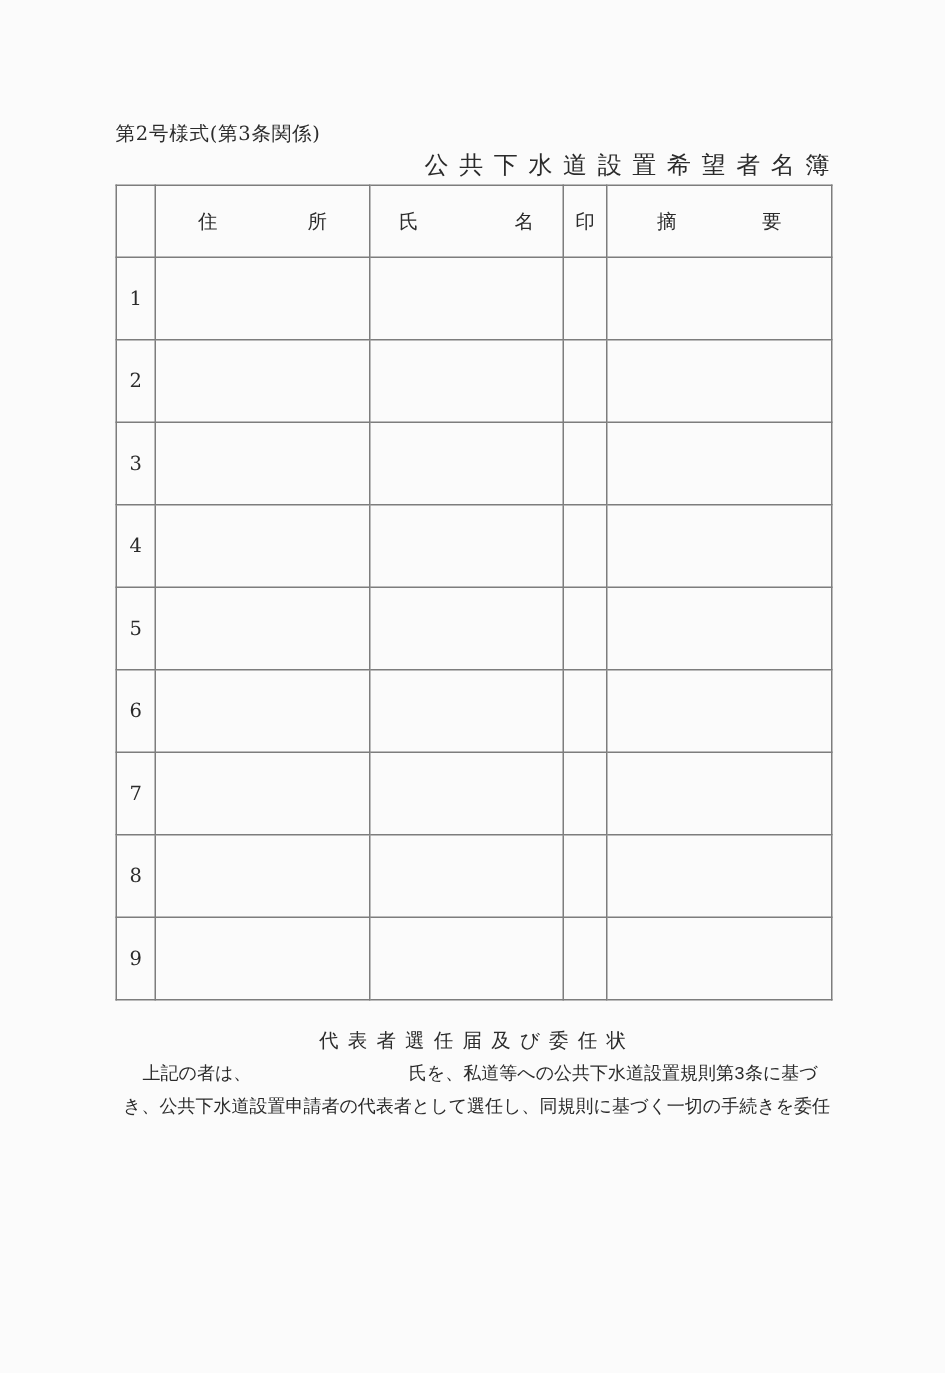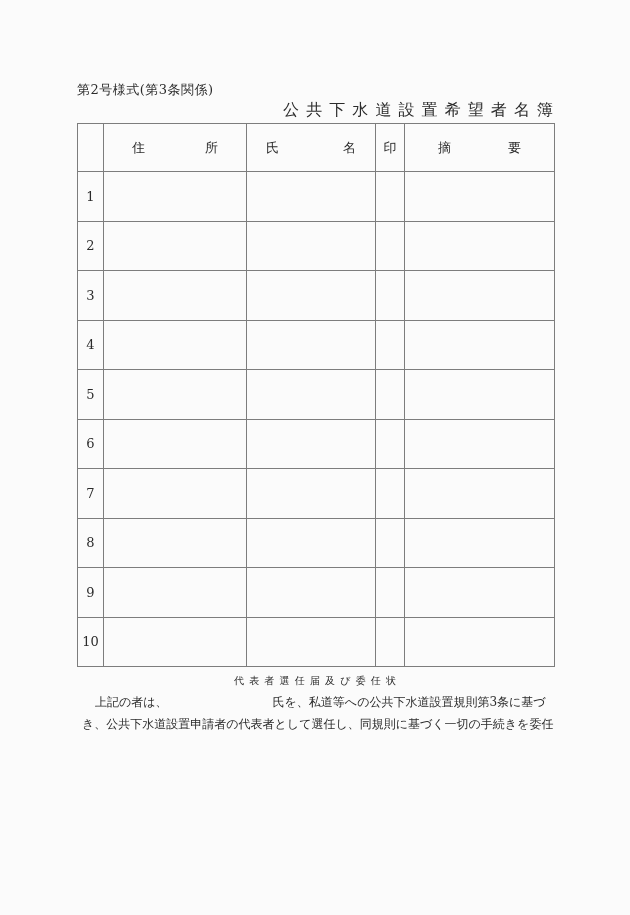--- a/index.html
+++ b/index.html
@@ -37,25 +37,25 @@
   .c-addr { width: 143px; }
   .c-name { width: 129px; }
   .c-seal { width: 29px; text-align: center; }
   .c-rem  { width: 150px; }
   .justify { display: flex; justify-content: space-between; align-items: center; }
   .j-addr { padding: 0 28px; }
   .j-name { padding: 0 19px; }
   .j-rem  { padding: 0 33px; }
 
   .subtitle {
-    margin-top: 5px; font-size: 10px; line-height: 17px;
+    margin-top: 19px; font-size: 13px; line-height: 17px;
     text-align: center; letter-spacing: 1px; white-space: nowrap;
   }
   .paragraph { margin-top: 2px; margin-left: 5px; width: 468px;
-    font-size: 12px; line-height: 22px; }
+    font-size: 12px; line-height: 22px; font-family: Liberation Mono, monospace; }
   .para-line { white-space: nowrap; }
   .para-line.indent { text-indent: 13px; }
   .name-blank { display: inline-block; width: 105px; height: 1px; }
 </style>
 </head>
 <body>
 
 <div class="page">
   <div class="content">
 
@@ -151,27 +151,20 @@
           <td class="c-seal"></td>
           <td class="c-rem"></td>
         </tr>
         <tr>
           <td class="c-num">9</td>
           <td class="c-addr"></td>
           <td class="c-name"></td>
           <td class="c-seal"></td>
           <td class="c-rem"></td>
         </tr>
-        <tr>
-          <td class="c-num">10</td>
-          <td class="c-addr"></td>
-          <td class="c-name"></td>
-          <td class="c-seal"></td>
-          <td class="c-rem"></td>
-        </tr>
       </tbody>
     </table>
 
     <div class="subtitle">代 表 者 選 任 届 及 び 委 任 状</div>
 
     <div class="paragraph">
       <div class="para-line indent">
         <span>上記の者は、</span><span class="name-blank"></span><span>氏を、私道等への公共下水道設置規則第3条に基づ</span>
       </div>
       <div class="para-line">き、公共下水道設置申請者の代表者として選任し、同規則に基づく一切の手続きを委任</div>

